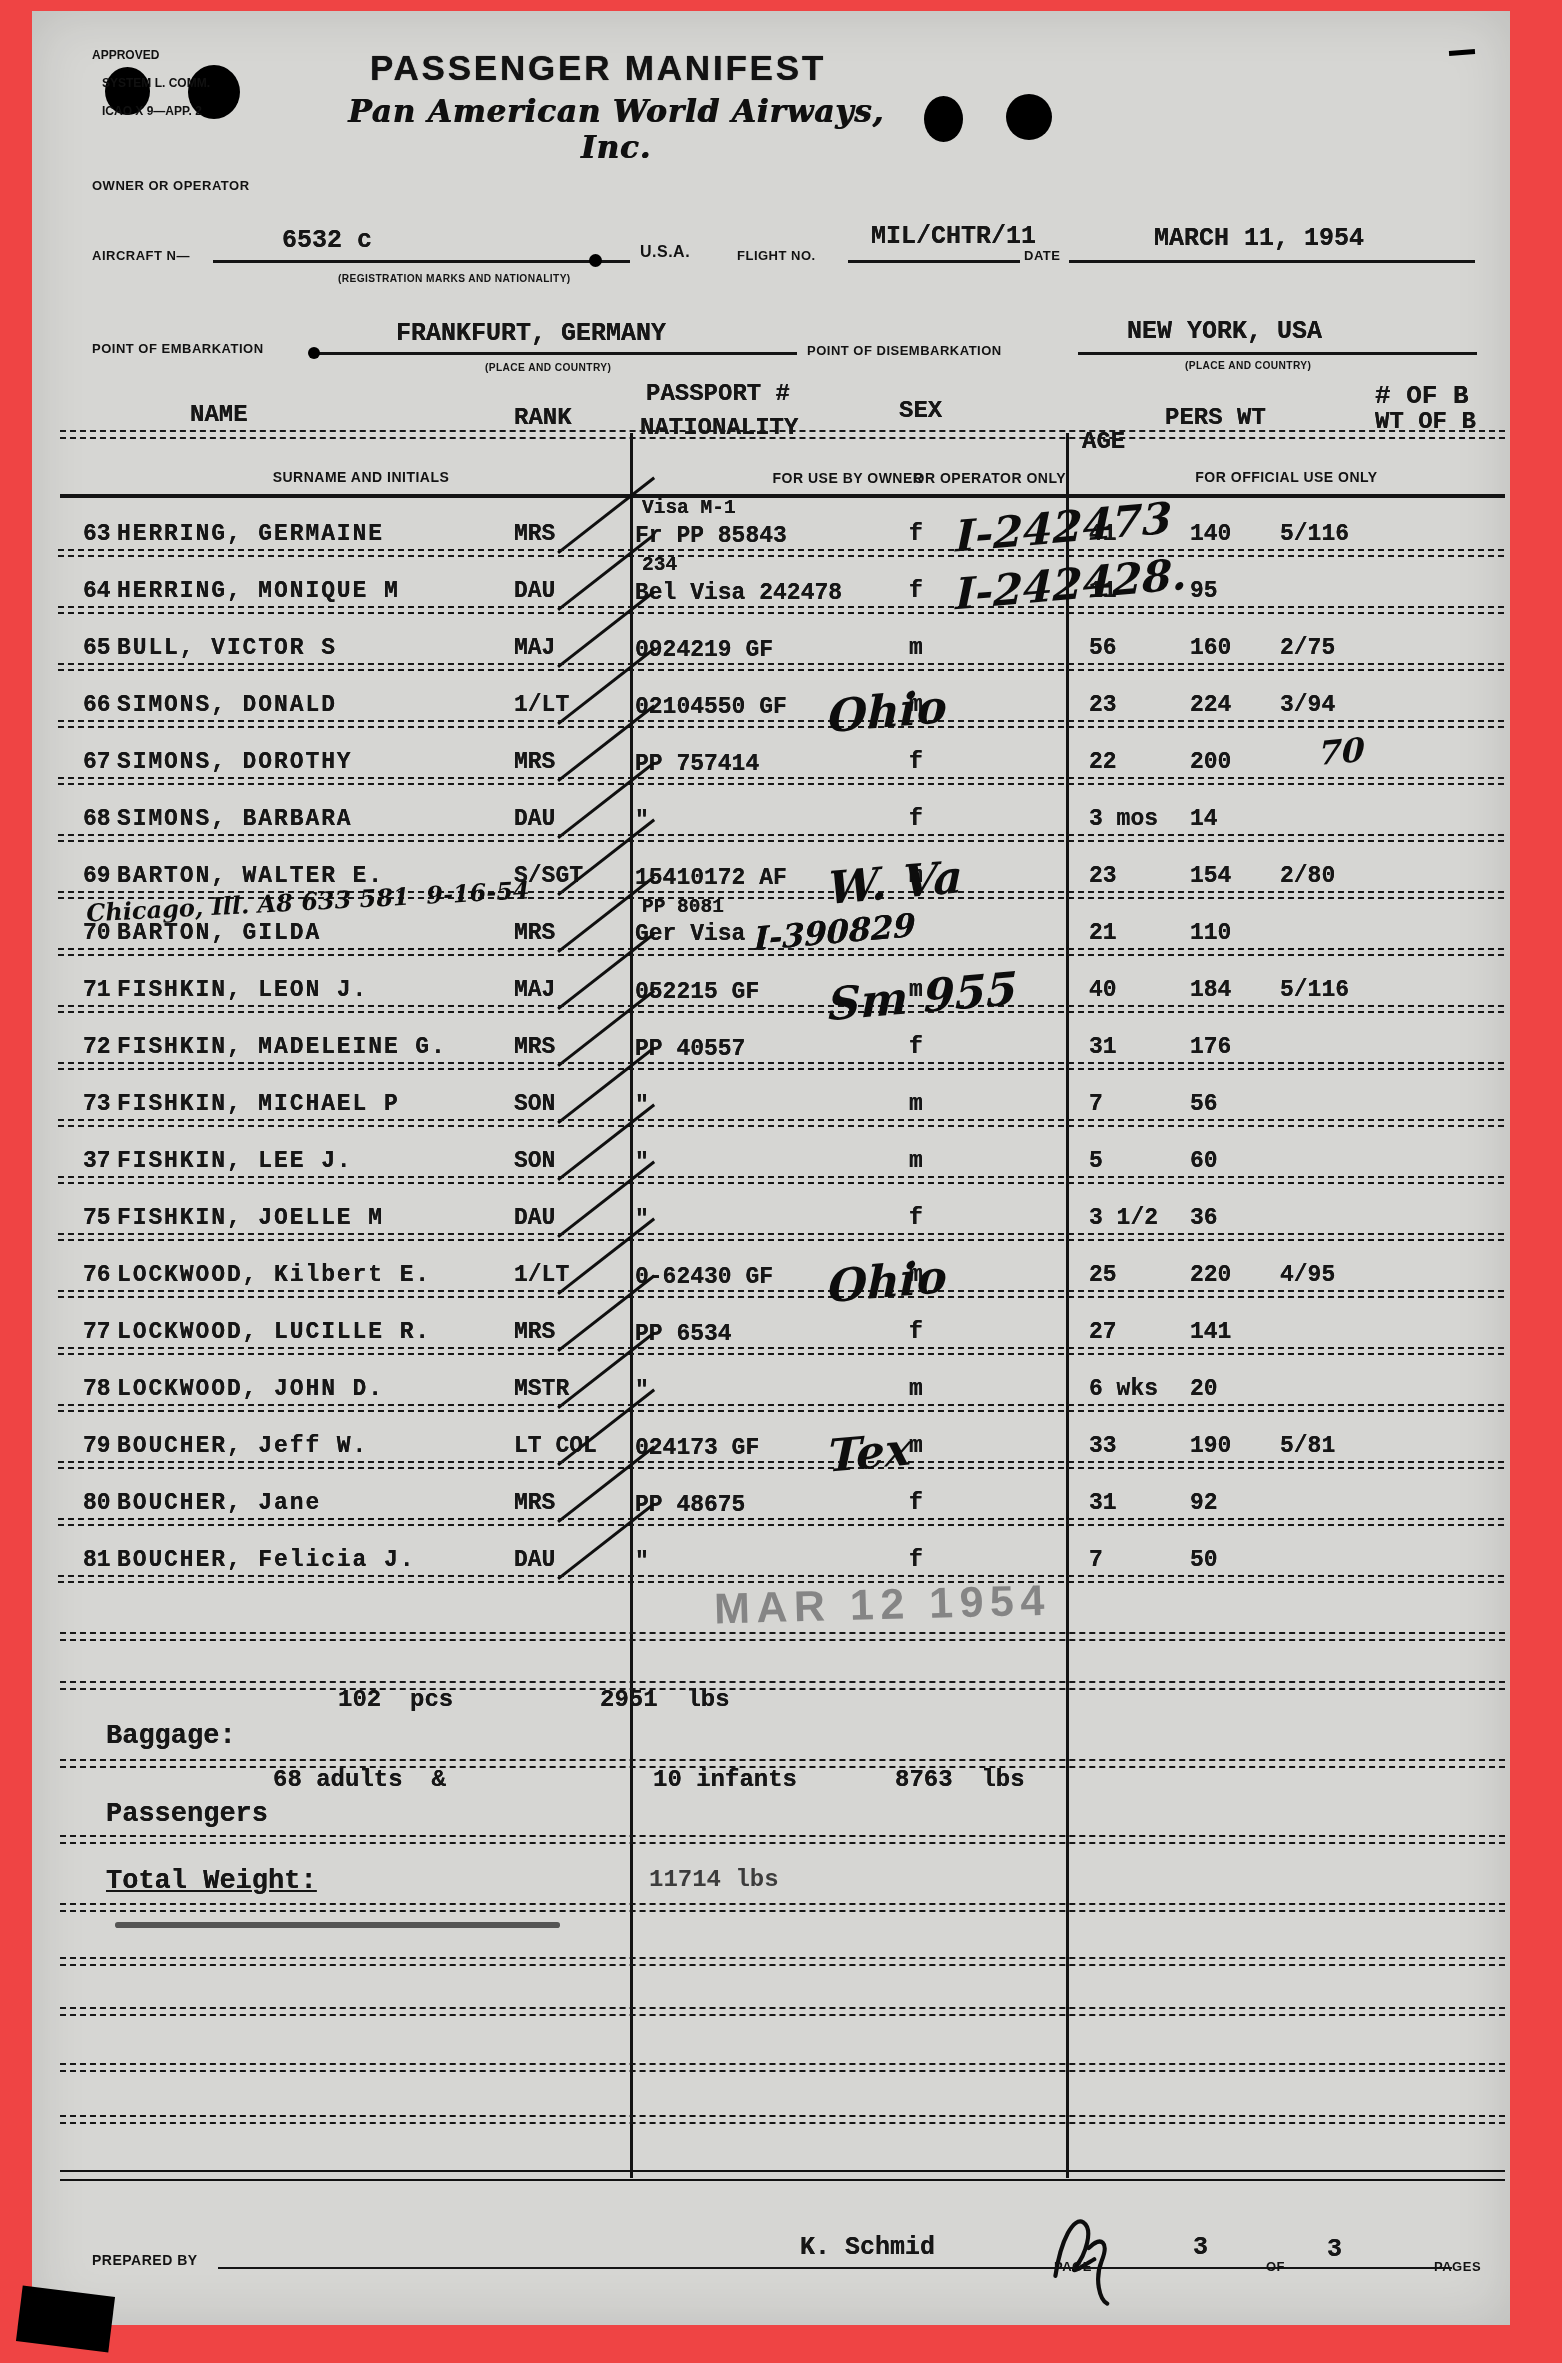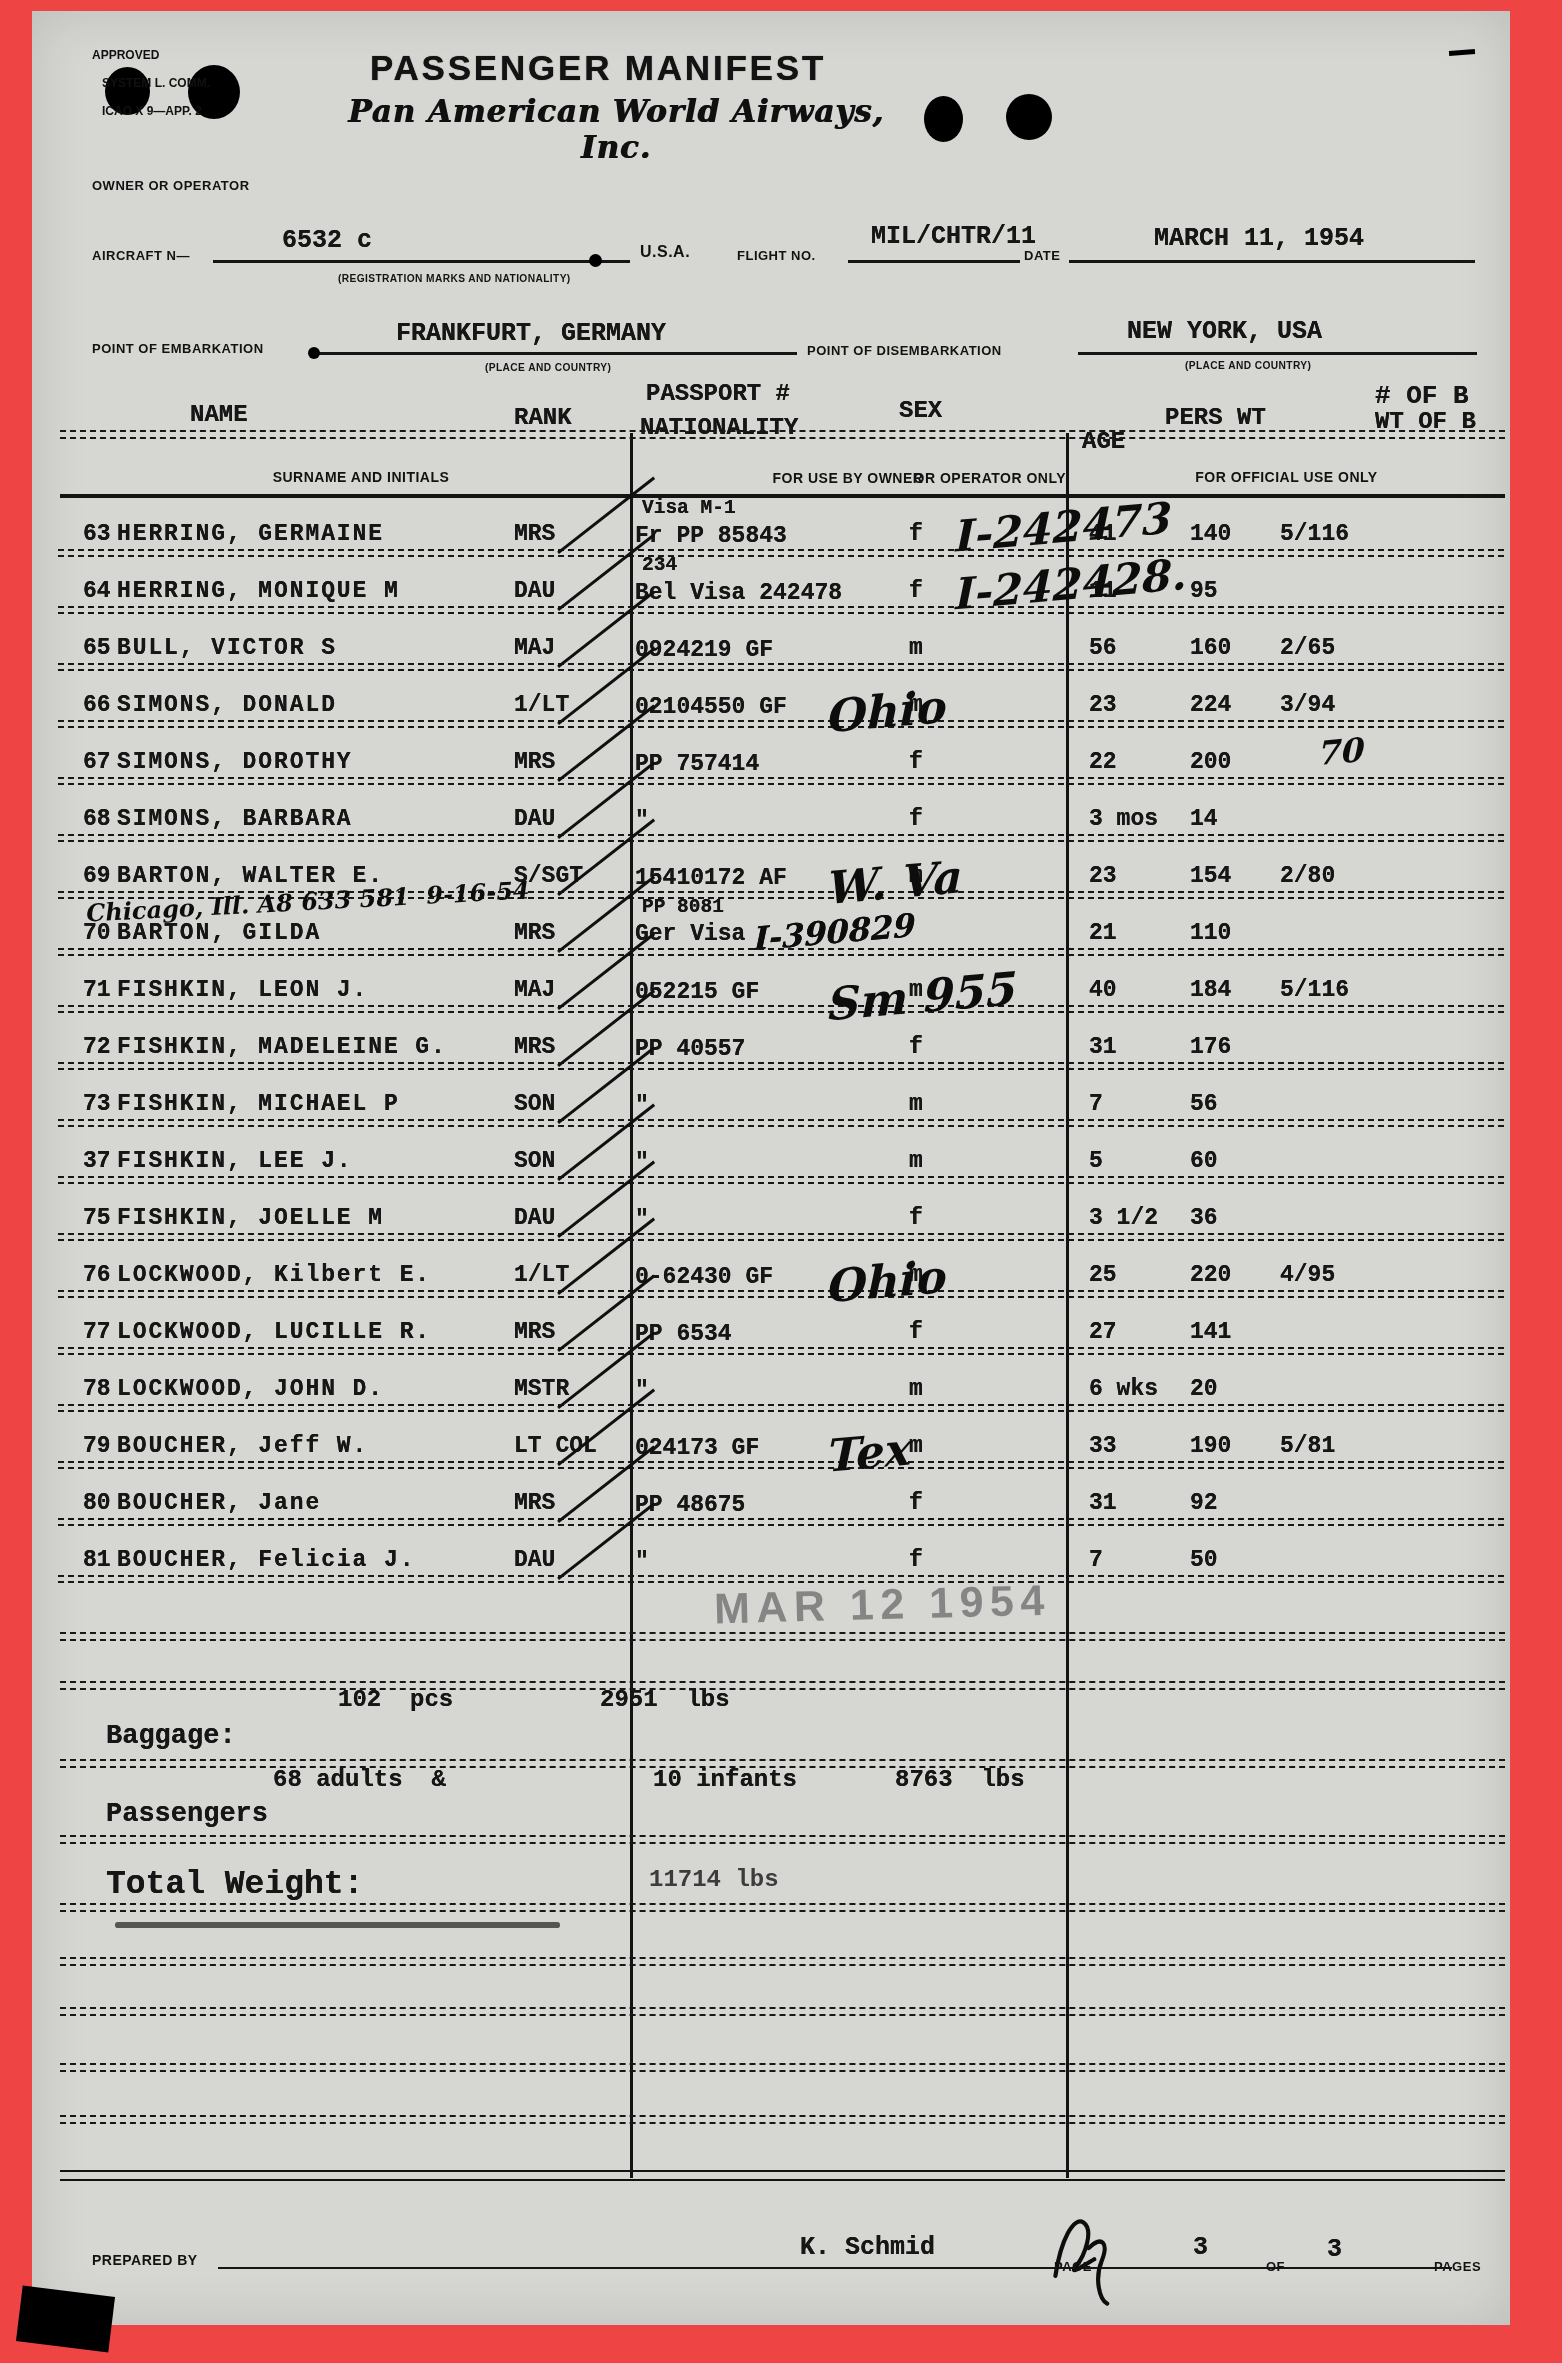--- a/index.html
+++ b/index.html
@@ -170,21 +170,21 @@
 
       <span class="cell typed name">BULL, VICTOR S</span>
       <span class="cell typed rank">MAJ</span>
       <span class="slash"></span>
 
       <span class="cell typed passwrap"><span class="passmain" style="position:static">0924219 GF</span> </span>
       <span class="cell typed sex">m</span>
 
       <span class="cell typed age">56</span>
       <span class="cell typed wt">160</span>
-      <span class="cell typed frac">2/65</span>
+      <span class="cell typed frac">2/75</span>
 
     </div>
 
     <div class="row">
       <span class="cell typed num">66</span>
 
       <span class="cell typed name">SIMONS, DONALD</span>
       <span class="cell typed rank">1/LT</span>
       <span class="slash"></span>
 
@@ -433,21 +433,21 @@
   <div class="drule" style="top:1670px;"></div>
   <div class="typed" style="left:306px;top:1675px;font-size:24px;">102  pcs</div>
   <div class="typed" style="left:568px;top:1675px;font-size:24px;">2951  lbs</div>
   <div class="typed" style="left:74px;top:1710px;font-size:27px;">Baggage:</div>
   <div class="drule" style="top:1748px;"></div>
   <div class="typed" style="left:241px;top:1755px;font-size:24px;">68 adults  &amp;</div>
   <div class="typed" style="left:621px;top:1755px;font-size:24px;">10 infants</div>
   <div class="typed" style="left:863px;top:1755px;font-size:24px;">8763  lbs</div>
   <div class="typed" style="left:74px;top:1788px;font-size:27px;">Passengers</div>
   <div class="drule" style="top:1824px;"></div>
-  <div class="typed" style="left:74px;top:1855px;font-size:33px;">Total Weight:</div>
+  <div class="typed" style="left:74px;top:1855px;font-size:27px;text-decoration:underline;">Total Weight:</div>
   <div class="typed" style="left:617px;top:1855px;font-size:24px;color:#3c3c3c;text-shadow:none;">11714 lbs</div>
   <div class="drule" style="top:1892px;"></div>
   <div style="left:83px;top:1911px;width:445px;height:5.6px;background:#2a2a2a;opacity:.75;border-radius:2.8px;"></div>
 
   <div class="drule" style="top:1946px;"></div>
   <div class="drule" style="top:1996px;"></div>
   <div class="drule" style="top:2052px;"></div>
   <div class="drule" style="top:2104px;"></div>
   <div class="hrule2" style="top:2159px;"></div>
 

